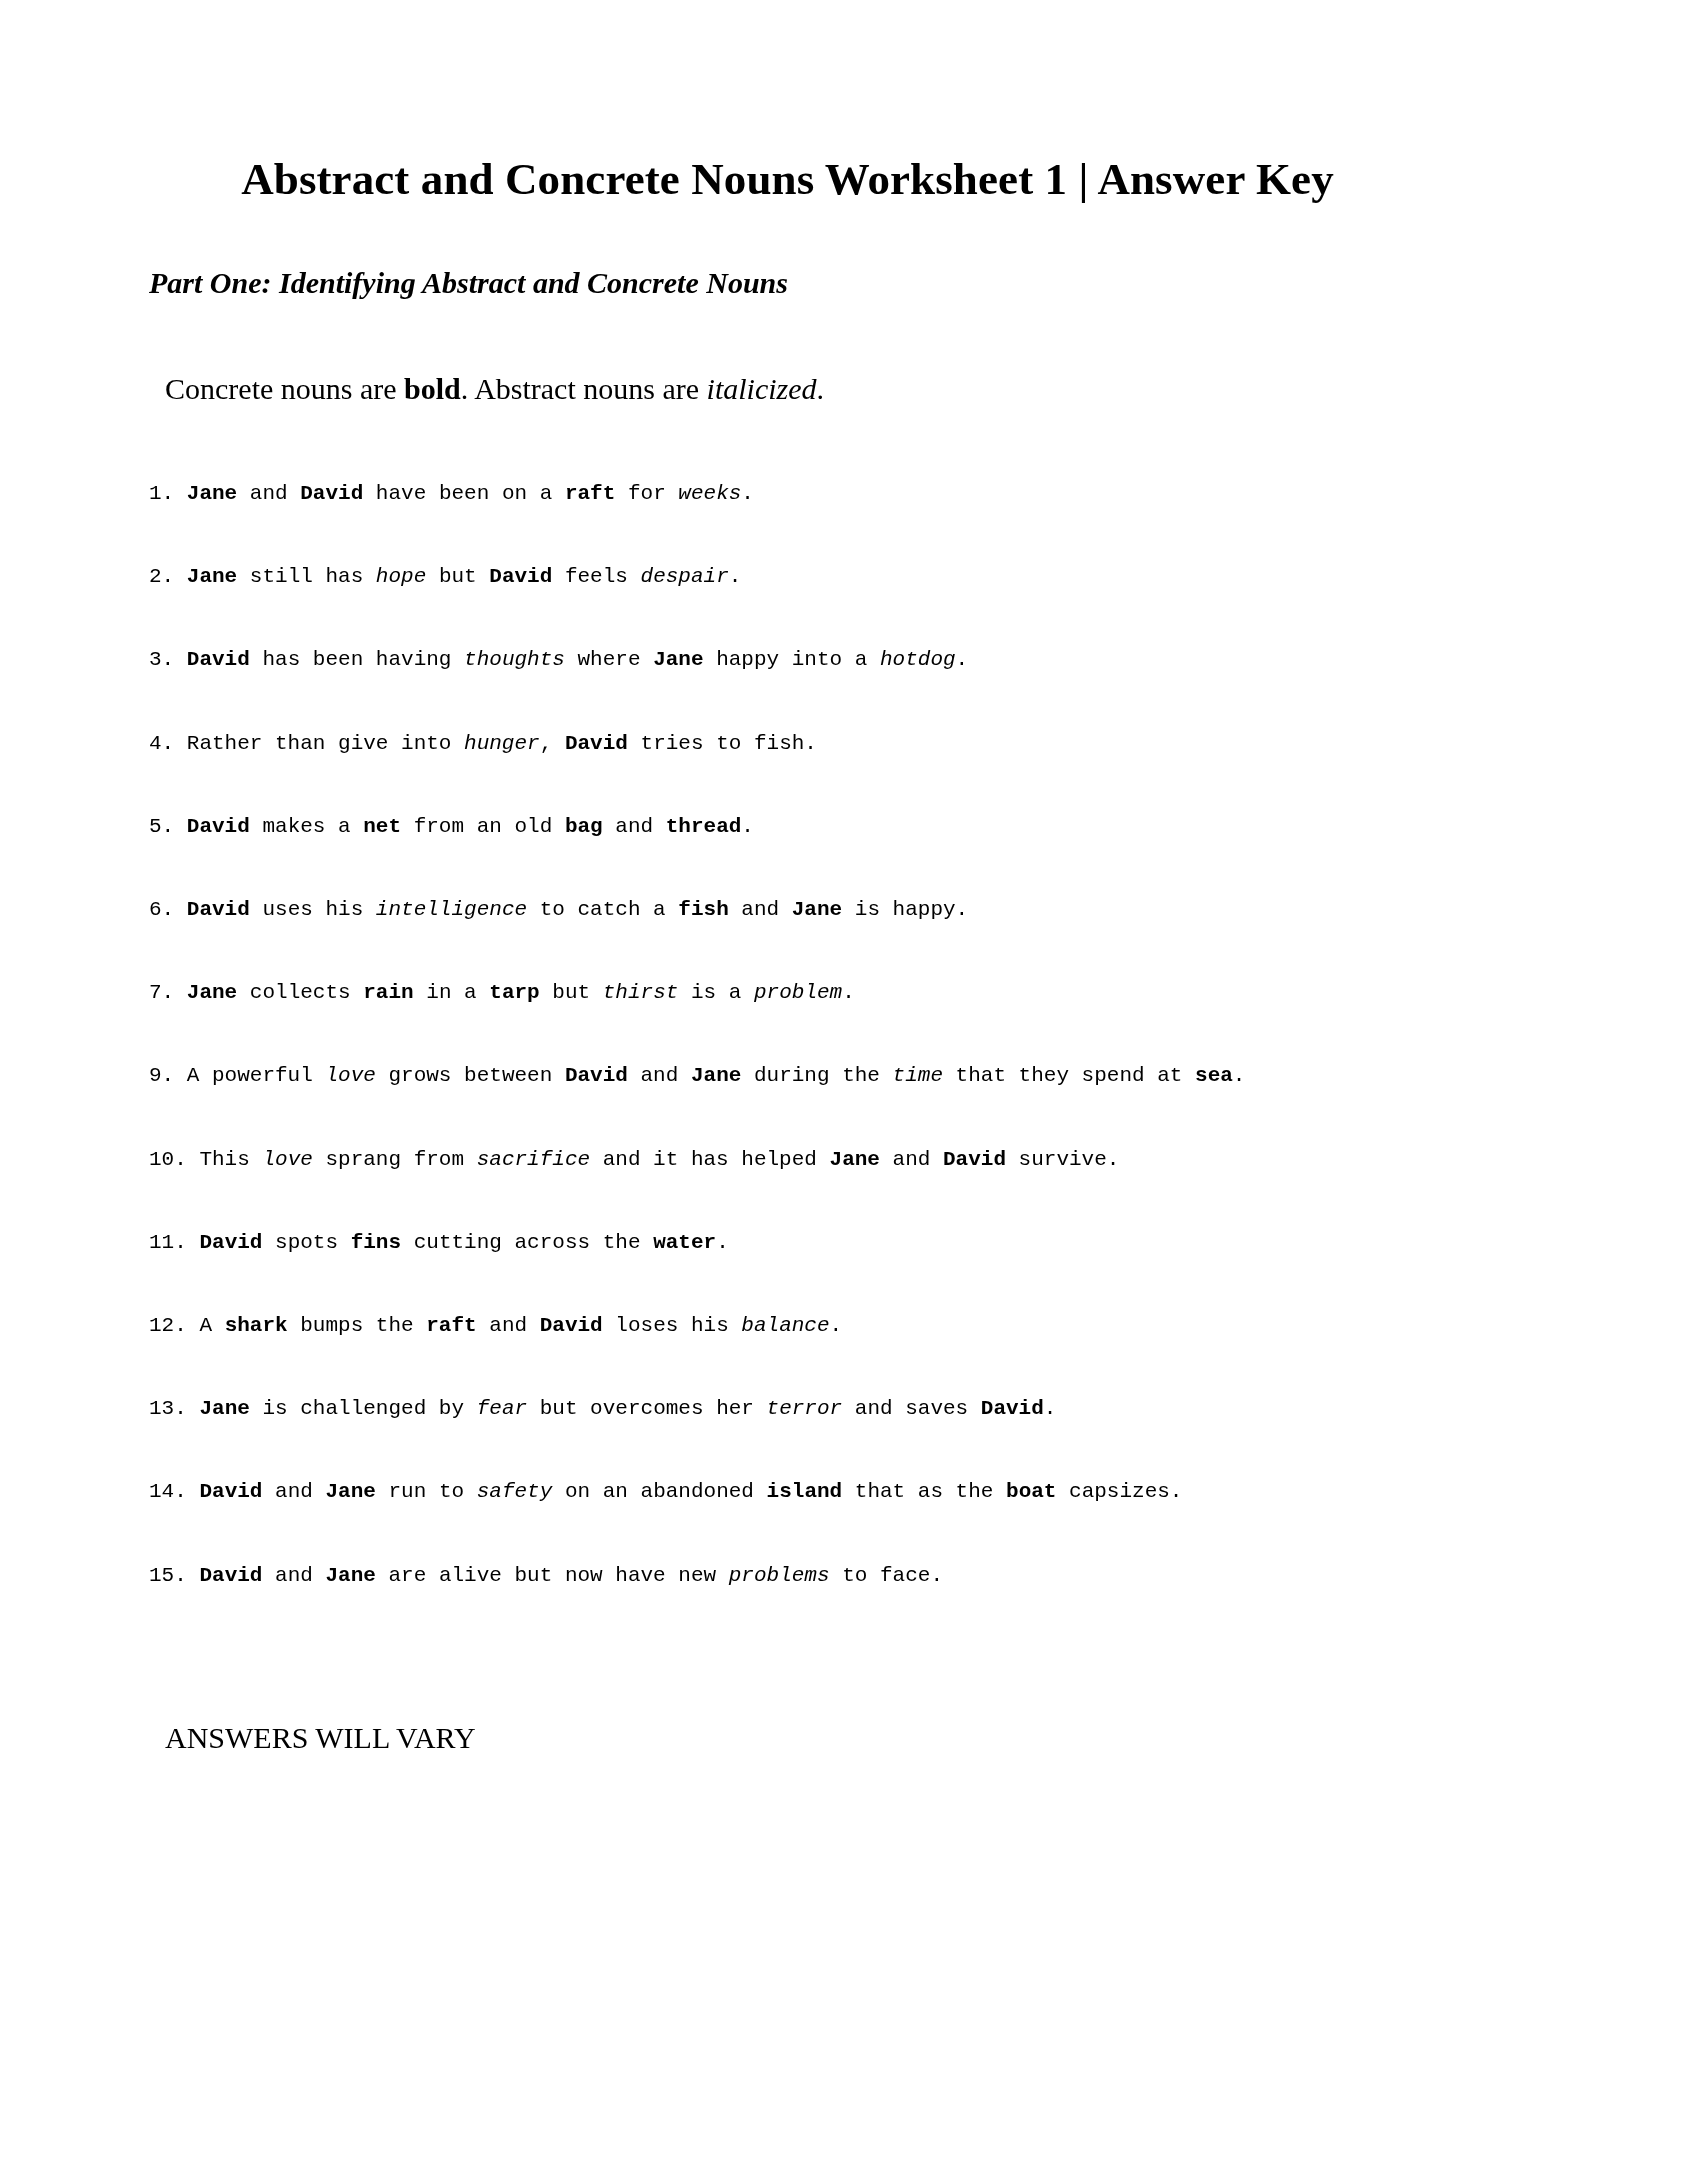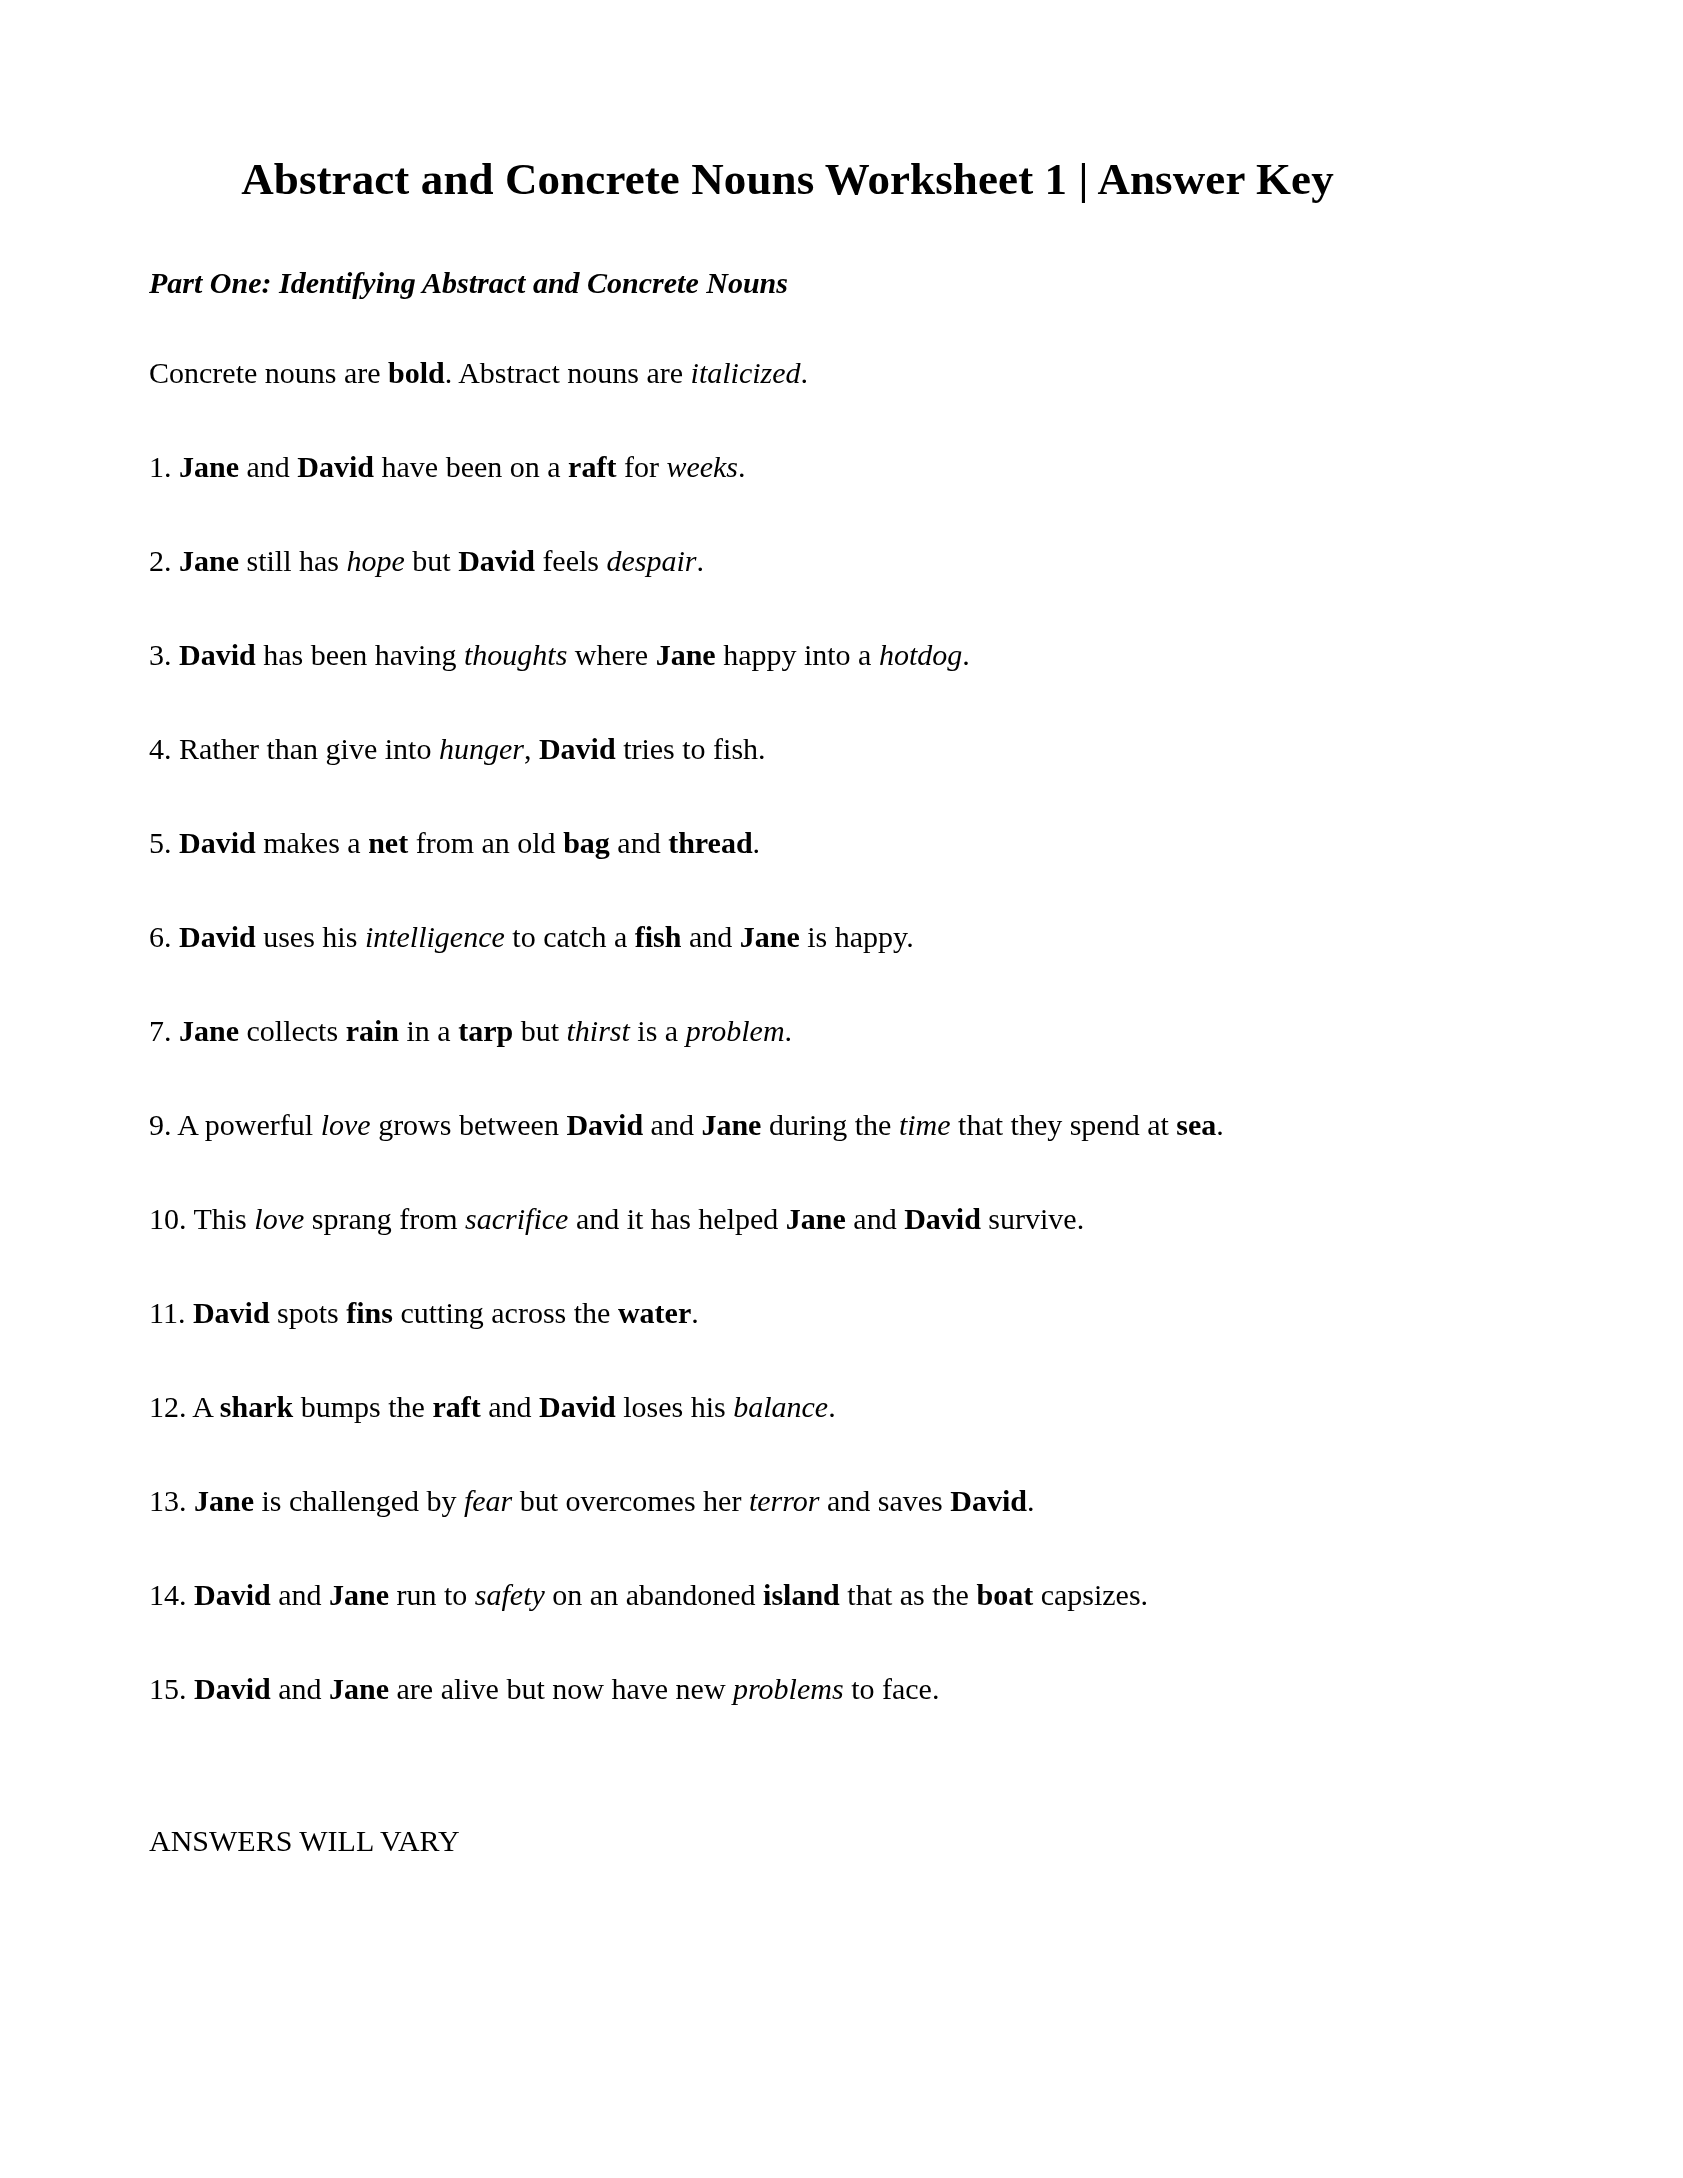--- a/index.html
+++ b/index.html
@@ -42,34 +42,35 @@
   .section-head {
     font-size: 30px;
     font-weight: bold;
     line-height: 1.2;
     margin: 0;
     font-style: italic;
   }
   .body-line {
     font-size: 30px;
     line-height: 1.2;
-    margin: 0;
+    margin: 16px;
     white-space: normal;
   }
   .spacer-title { height: 59px; }
   .item-list {
     margin: 0;
     padding: 0;
     list-style: none;
   }
   .item-list li {
-    font-size: 30px;
+    font-size: 21px;
     line-height: 1.2;
     margin: 0 0 58px 0;
     padding: 0;
+    font-family: Liberation Mono, monospace;
   }
   .item-list li:last-child { margin-bottom: 0; }
   b { font-weight: bold; }
   i { font-style: italic; }
   .block-gap-a { height: 54px; }
   .block-gap-b { height: 58px; }
   .block-gap-c { height: 58px; }
   .block-gap-d { height: 58px; }
 </style>
 </head>

